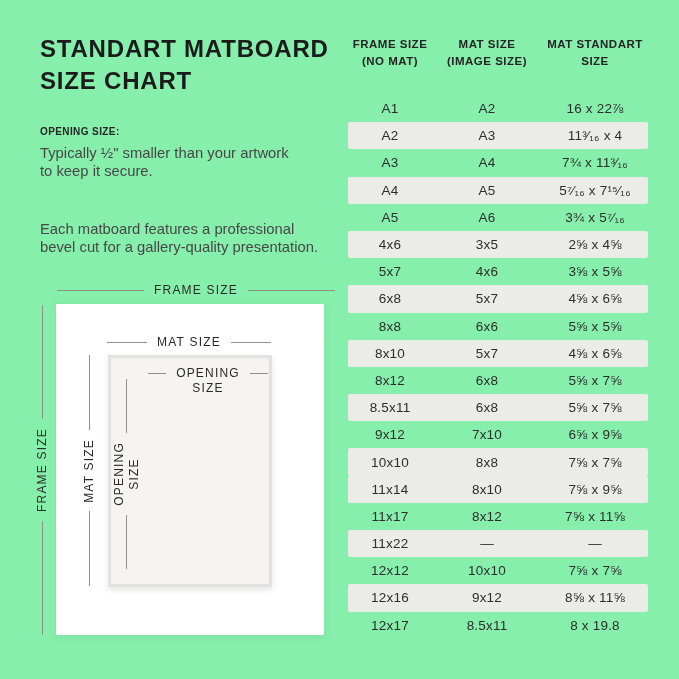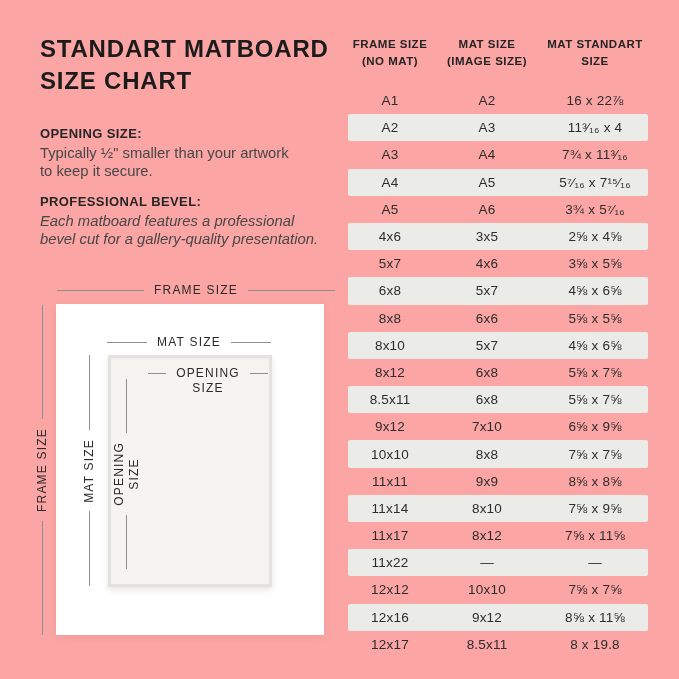--- a/index.html
+++ b/index.html
@@ -1,44 +1,44 @@
 <!DOCTYPE html>
 <html><head>
 <meta charset="utf-8">
 <style>
   * { margin:0; padding:0; box-sizing:border-box; }
   html,body { background:#e9e8e6; }
   .page {
     position:relative;
     width:679px; height:679px;
-    background:#fca5a5;
+    background:#86efac;
     font-family:"Liberation Sans","DejaVu Sans",sans-serif;
     color:#1e1e1e;
     overflow:hidden;
     margin:0 auto;
   }
   
   .title {
     position:absolute; left:40px; top:33px;
     font-size:24px; font-weight:700; letter-spacing:0.8px;
     line-height:1.33; color:#1b1b1b; white-space:pre-line;
   }
   .info-heading {
     position:absolute; left:40px;
-    font-size:13px; font-weight:700; letter-spacing:0.4px; color:#262626;
+    font-size:10px; font-weight:700; letter-spacing:0.4px; color:#262626;
   }
   .info-body {
     position:absolute; left:40px;
     font-size:14.8px; font-weight:400; color:#474747;
     line-height:1.24; white-space:pre-line;
   }
   .opening-heading { top:126px; }
   .opening-body   { top:144px; }
   .bevel-heading  { top:194px; }
-  .bevel-body     { top:212px;font-style:italic; }
+  .bevel-body     { top:220px; }
 
   
   .measure-h {
     position:absolute; display:flex; align-items:center;
   }
   .measure-h .mline { flex:1; height:1px; background:#8f8f8d; }
   .measure-h .mlabel {
     margin:0 10px; font-size:12px; font-weight:500; letter-spacing:1.2px;
     color:#2a2a2a; white-space:nowrap;
   }
@@ -72,21 +72,21 @@
   
   .size-table-header {
     position:absolute; left:348px; top:36px; width:300px;
     display:grid; grid-template-columns:84px 110px 106px;
   }
   .size-table-header .th {
     font-size:11.5px; font-weight:700; letter-spacing:0.5px;
     text-align:center; line-height:1.5; color:#242424; white-space:pre-line;
   }
   .size-table-body {
-    position:absolute; left:348px; top:87px; width:300px;
+    position:absolute; left:348px; top:95px; width:300px;
     display:flex; flex-direction:column;
   }
   .trow {
     display:grid; grid-template-columns:84px 110px 106px;
     height:27.2px; align-items:center; border-radius:2px;
   }
   .trow.striped { background:#ebebe8; }
   .trow .td {
     text-align:center; font-size:13.5px; color:#2d2d2d; letter-spacing:0.2px;
   }
@@ -96,21 +96,20 @@
 
 <div class="page">
 
   <div class="title">STANDART MATBOARD
 SIZE CHART</div>
 
   <div class="info-heading opening-heading">OPENING SIZE:</div>
   <div class="info-body opening-body">Typically ½" smaller than your artwork
 to keep it secure.</div>
 
-  <div class="info-heading bevel-heading">PROFESSIONAL BEVEL:</div>
   <div class="info-body bevel-body">Each matboard features a professional
 bevel cut for a gallery-quality presentation.</div>
 
   <div>
 
     <div class="measure-h" style="left:57px; top:283px; width:278px;">
       <div class="mline"></div>
       <div class="mlabel">FRAME SIZE</div>
       <div class="mline"></div>
     </div>
@@ -226,25 +225,20 @@
       <div class="trow">
         <div class="td">9x12</div>
         <div class="td">7x10</div>
         <div class="td">6⅝ x 9⅝</div>
       </div>
       <div class="trow striped">
         <div class="td">10x10</div>
         <div class="td">8x8</div>
         <div class="td">7⅝ x 7⅝</div>
       </div>
-      <div class="trow">
-        <div class="td">11x11</div>
-        <div class="td">9x9</div>
-        <div class="td">8⅝ x 8⅝</div>
-      </div>
       <div class="trow striped">
         <div class="td">11x14</div>
         <div class="td">8x10</div>
         <div class="td">7⅝ x 9⅝</div>
       </div>
       <div class="trow">
         <div class="td">11x17</div>
         <div class="td">8x12</div>
         <div class="td">7⅝ x 11⅝</div>
       </div>

